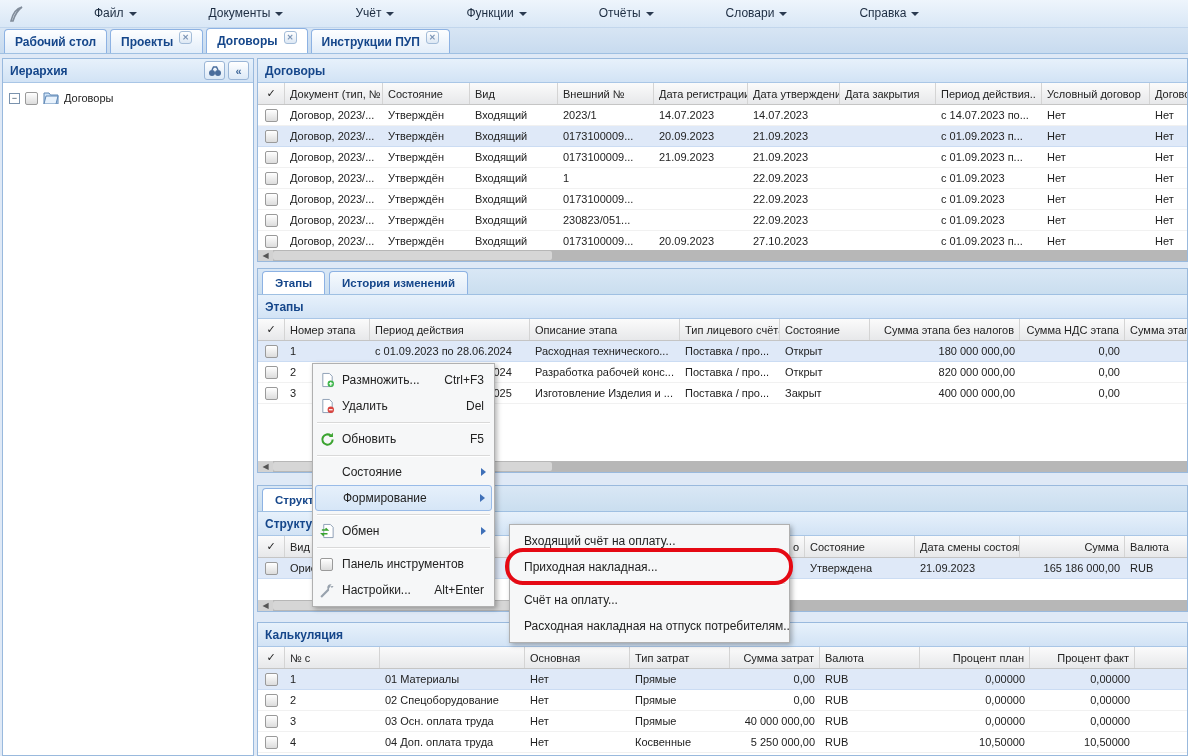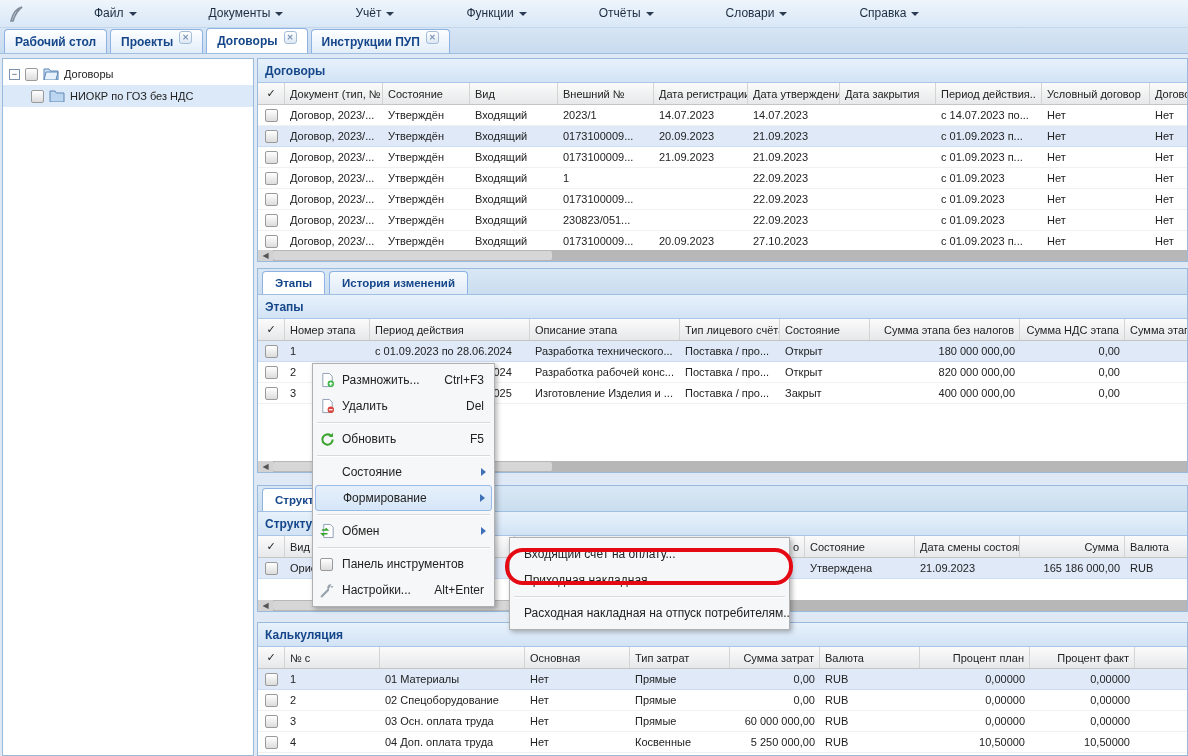--- a/index.html
+++ b/index.html
@@ -107,21 +107,21 @@
   .mic { width:22px; flex:none; display:flex; align-items:center; justify-content:flex-start; }
   .ml { flex:1; white-space:nowrap; overflow:hidden; }
   .mi.bold .ml, .mi.bold .msc { font-weight:bold; }
   .msc { margin-left:10px; white-space:nowrap; }
   .marrow { position:absolute; right:6px; width:0; height:0;
     border-top:4px solid transparent; border-bottom:4px solid transparent; border-left:5px solid #3f70b8; }
   .msep { height:1px; background:#d9d9d9; margin:3px 4px; box-shadow:0 1px 0 #ffffff; }
 
   .submenu { position:absolute; left:509px; top:524px; width:281px; z-index:55;
     background:#f6f7f8; border:1px solid #b0b0b0; box-shadow:2px 2px 5px rgba(0,0,0,.3);
-    padding:3px 0; font-size:12px;margin-top:13px; }
+    padding:3px 0; font-size:12px; }
   .smi { height:26px; display:flex; align-items:center; padding:0 8px 0 14px; white-space:nowrap; overflow:hidden; }
 
   .red-ring { position:absolute; left:505px; top:548px; width:288px; height:37px; z-index:60;
     border:4px solid #e50914; border-radius:18px; pointer-events:none; }
 </style>
 </head>
 <body>
 
 <div class="menubar">
   <span class="logo">
@@ -171,41 +171,43 @@
       <span>Договоры</span>
       <span class="x">✕</span>
     </div>
   <div class="tab">
       <span>Инструкции ПУП</span>
       <span class="x">✕</span>
     </div>
 </div>
 
 <div class="sidebar">
+  <div class="side-head">
+    <span class="side-title">Иерархия</span>
+    <span class="tool-btn">
+      <svg width="14" height="12" viewBox="0 0 14 12">
+          <circle cx="4" cy="8" r="3" fill="#4a6d9c"></circle>
+          <circle cx="10" cy="8" r="3" fill="#4a6d9c"></circle>
+          <path d="M4 5L5.5 2h3L10 5" stroke="#4a6d9c" stroke-width="1.5" fill="none"></path>
+        </svg>
+    </span>
+    <span class="tool-btn">«</span>
+  </div>
   <div class="tree">
     <div class="tree-row">
       <span class="expander">−</span>
       <span class="cb"></span>
       <span>
         <svg width="16" height="13" viewBox="0 0 16 13">
             <path d="M1 2h5l1.5 2H15v9H1z" fill="#cfe3f7" stroke="#5c86b5"></path>
             <path d="M3 5h12l-2 8H1z" fill="#e8f2fc" stroke="#5c86b5"></path>
           </svg>
       </span>
       <span>Договоры</span>
     </div>
-    <div class="tree-row child sel">
-      <span class="cb"></span>
-      <span>
-        <svg width="16" height="13" viewBox="0 0 16 13">
-            <path d="M1 2h5l1.5 2H15v9H1z" fill="#bcd6f0" stroke="#5c86b5"></path>
-          </svg>
-      </span>
-      <span>НИОКР по ГОЗ без НДС</span>
-    </div>
   </div>
 </div>
 
 <div class="content">
 
   <div class="section sec-contracts">
     <div class="panel-title">Договоры</div>
     <div class="thead tw-contracts">
         <div class="tr">
           <div class="th c0">✓</div>
@@ -353,21 +355,21 @@
           <div class="th c8">Сумма этапа</div>
         </div>
       </div>
     <div class="tbody tw-stages">
         <div class="tr sel">
           <div class="td c0">
             <span class="cb"></span>
           </div>
           <div class="td c1">1</div>
           <div class="td c2">с 01.09.2023 по 28.06.2024</div>
-          <div class="td c3">Разработка технического...</div>
+          <div class="td c3">Расходная технического...</div>
           <div class="td c4">Поставка / про...</div>
           <div class="td c5">Открыт</div>
           <div class="td c6 num">180 000 000,00</div>
           <div class="td c7 num">0,00</div>
           <div class="td c8"></div>
         </div>
         <div class="tr">
           <div class="td c0">
             <span class="cb"></span>
           </div>
@@ -482,21 +484,21 @@
           <div class="td c9"></div>
         </div>
         <div class="tr">
           <div class="td c0">
             <span class="cb"></span>
           </div>
           <div class="td c1">3</div>
           <div class="td c2">03 Осн. оплата труда</div>
           <div class="td c3">Нет</div>
           <div class="td c4">Прямые</div>
-          <div class="td c5 num">60 000 000,00</div>
+          <div class="td c5 num">40 000 000,00</div>
           <div class="td c6">RUB</div>
           <div class="td c7 num">0,00000</div>
           <div class="td c8 num">0,00000</div>
           <div class="td c9"></div>
         </div>
         <div class="tr">
           <div class="td c0">
             <span class="cb"></span>
           </div>
           <div class="td c1">4</div>
@@ -584,16 +586,17 @@
       </span>
     <span class="ml">Настройки...</span>
     <span class="msc">Alt+Enter</span>
   </div>
 </div>
 
 <div class="submenu">
   <div class="smi">Входящий счёт на оплату...</div>
   <div class="smi">Приходная накладная...</div>
   <div class="msep"></div>
+  <div class="smi">Счёт на оплату...</div>
   <div class="smi">Расходная накладная на отпуск потребителям...</div>
 </div>
 
 <div class="red-ring"></div>
 
 </body></html>

